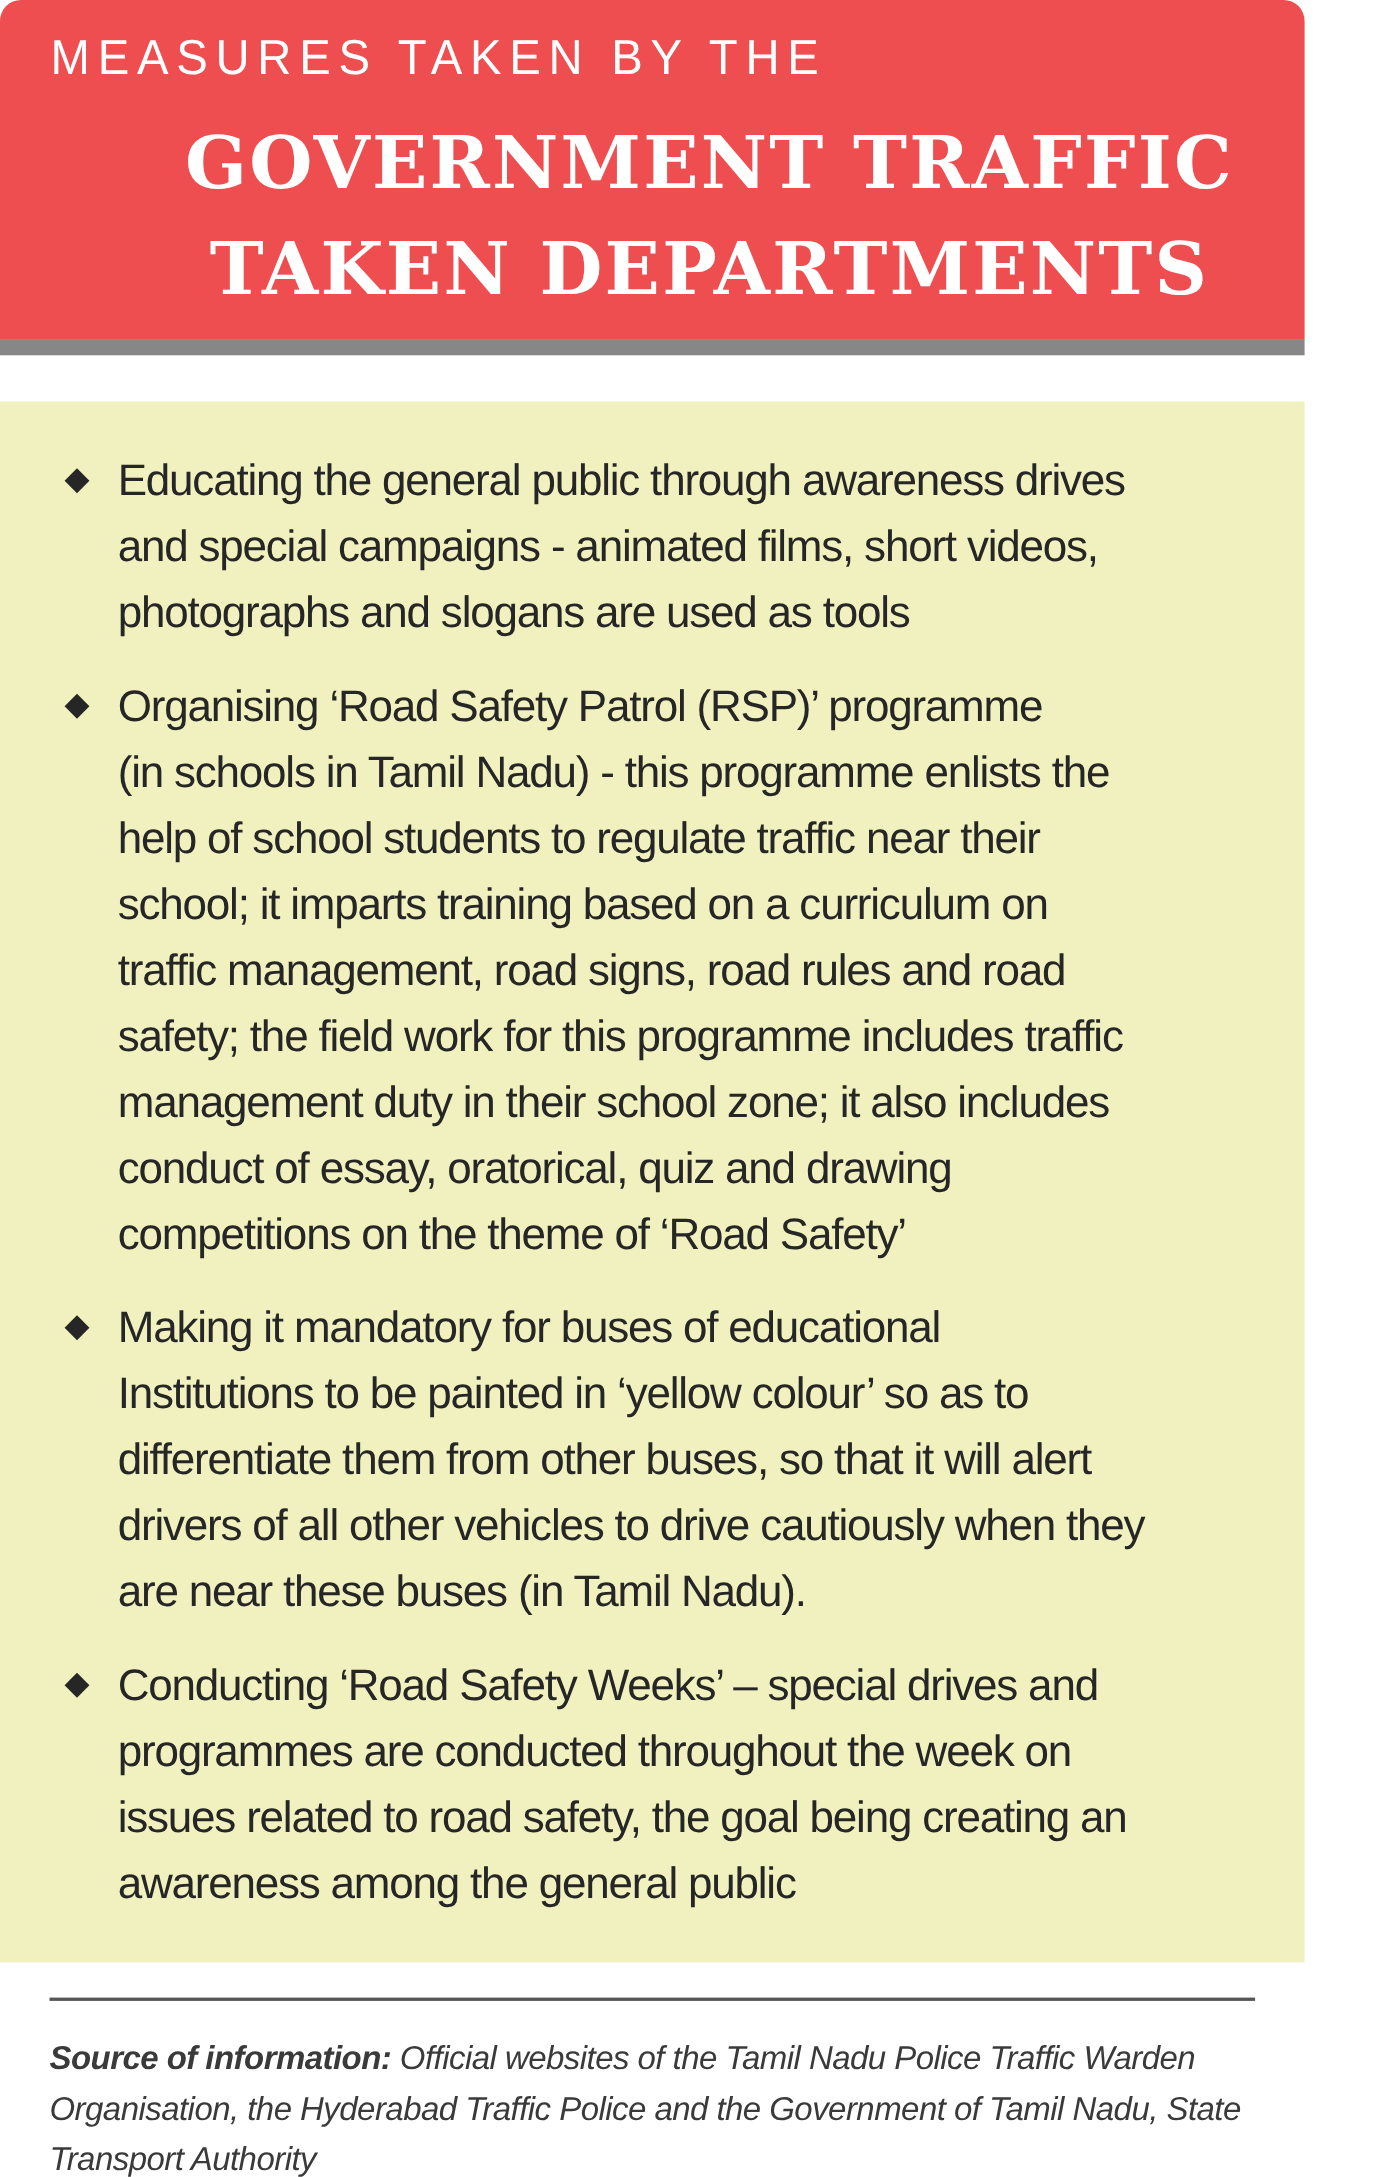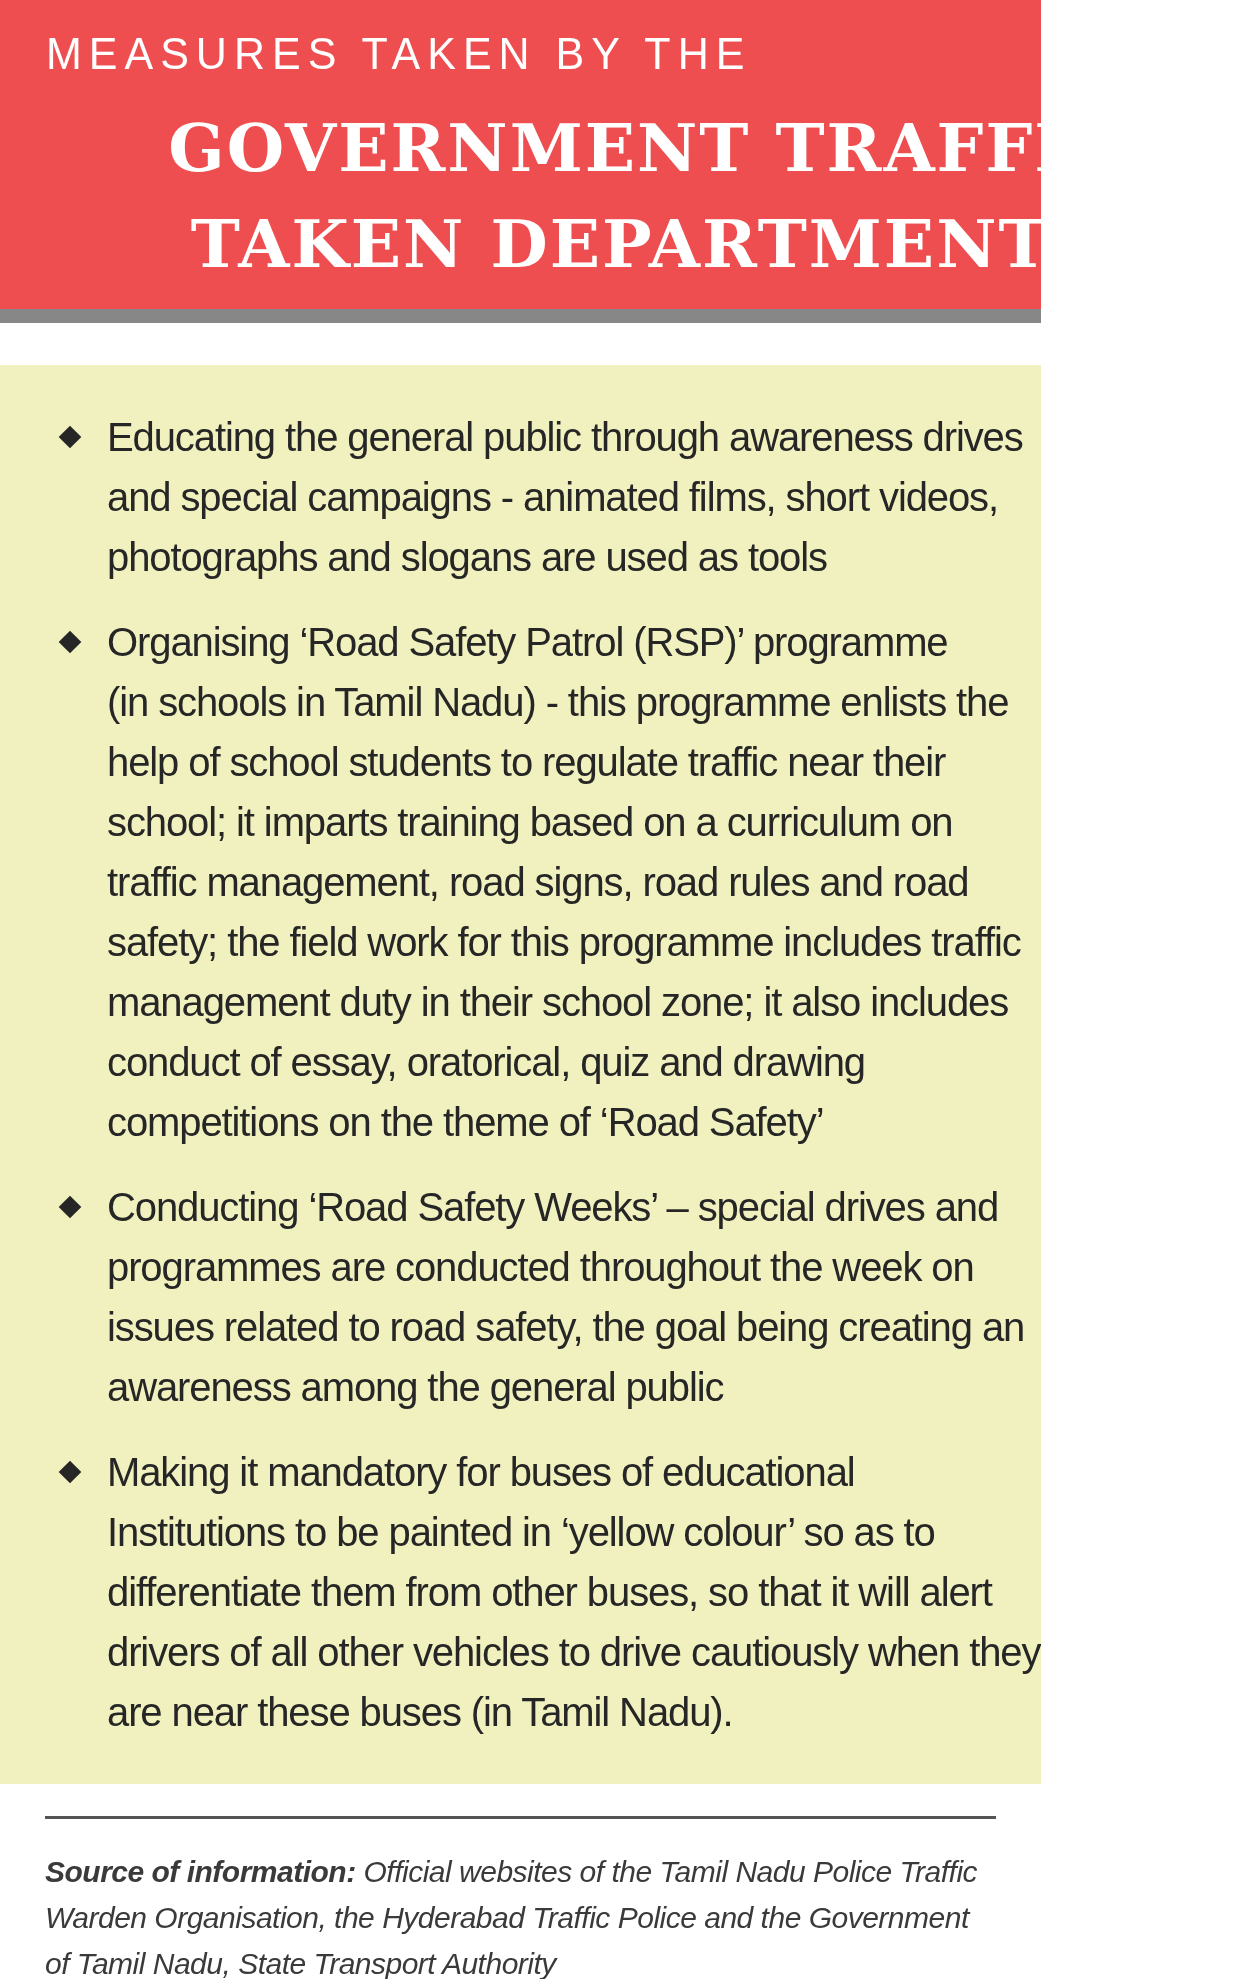--- a/index.html
+++ b/index.html
@@ -1,22 +1,23 @@
 <!DOCTYPE html>
 <html><head>
 <meta charset="utf-8">
 <style>
   html, body { margin: 0; padding: 0; background: #ffffff; }
   .page {
     position: relative;
-    width: 1041px;
+    width: 1186px;
     height: 1979px;
     background: #ffffff;
     font-family: "Liberation Sans", sans-serif;
     overflow: hidden;
+    border-radius: 19px;
   }
 
   
   .header-banner {
     width: 1244px;
     height: 309px;
     background: #ee4e4f;
     box-sizing: border-box;
     padding: 24px 0 0 46px;
   }
@@ -133,34 +134,34 @@
 traffic management, road signs, road rules and road
 safety; the field work for this programme includes traffic
 management duty in their school zone; it also includes
 conduct of essay, oratorical, quiz and drawing
 competitions on the theme of ‘Road Safety’</span>
       </li>
       <li class="bullet-item">
         <span class="bullet-col">
             <span class="diamond"></span>
           </span>
-        <span class="bullet-text">Conducting ‘Road Safety Weeks’ – special drives and
-programmes are conducted throughout the week on
-issues related to road safety, the goal being creating an
-awareness among the general public</span>
+        <span class="bullet-text">Making it mandatory for buses of educational
+Institutions to be painted in ‘yellow colour’ so as to
+differentiate them from other buses, so that it will alert
+drivers of all other vehicles to drive cautiously when they
+are near these buses (in Tamil Nadu).</span>
       </li>
       <li class="bullet-item">
         <span class="bullet-col">
             <span class="diamond"></span>
           </span>
-        <span class="bullet-text">Making it mandatory for buses of educational
-Institutions to be painted in ‘yellow colour’ so as to
-differentiate them from other buses, so that it will alert
-drivers of all other vehicles to drive cautiously when they
-are near these buses (in Tamil Nadu).</span>
+        <span class="bullet-text">Conducting ‘Road Safety Weeks’ – special drives and
+programmes are conducted throughout the week on
+issues related to road safety, the goal being creating an
+awareness among the general public</span>
       </li>
     </ul>
   </section>
 
   <footer class="footer">
     <hr class="footer-divider">
     <p class="source-note"><span class="source-label">Source of information:</span><span> Official websites of the Tamil Nadu Police Traffic Warden Organisation, the Hyderabad Traffic Police and the Government of Tamil Nadu, State Transport Authority</span></p>
   </footer>
 
 </div>

